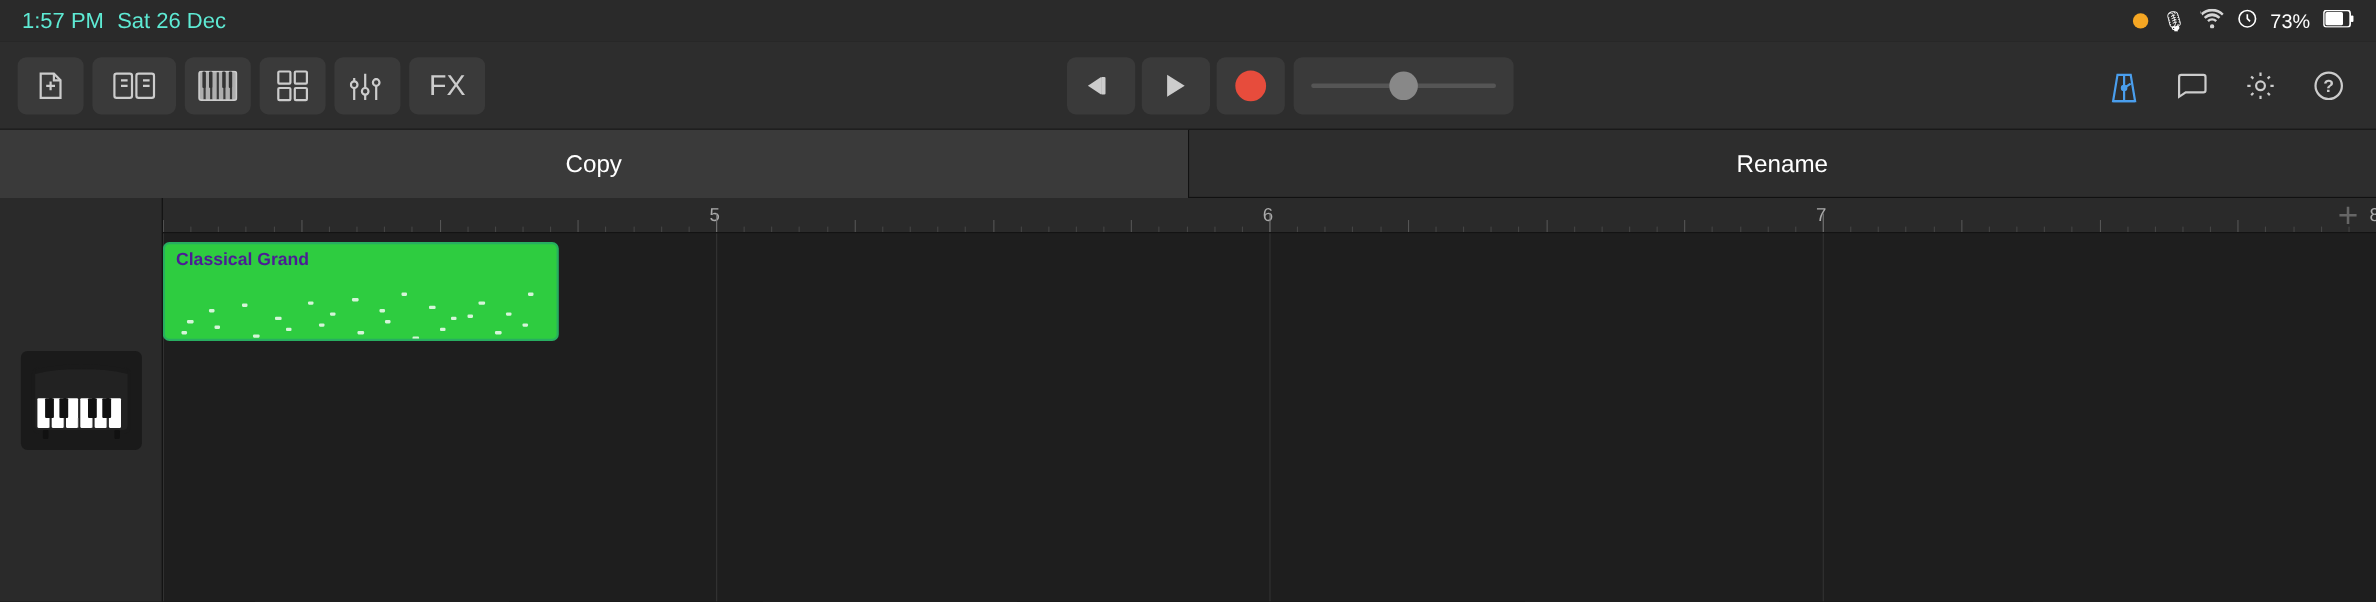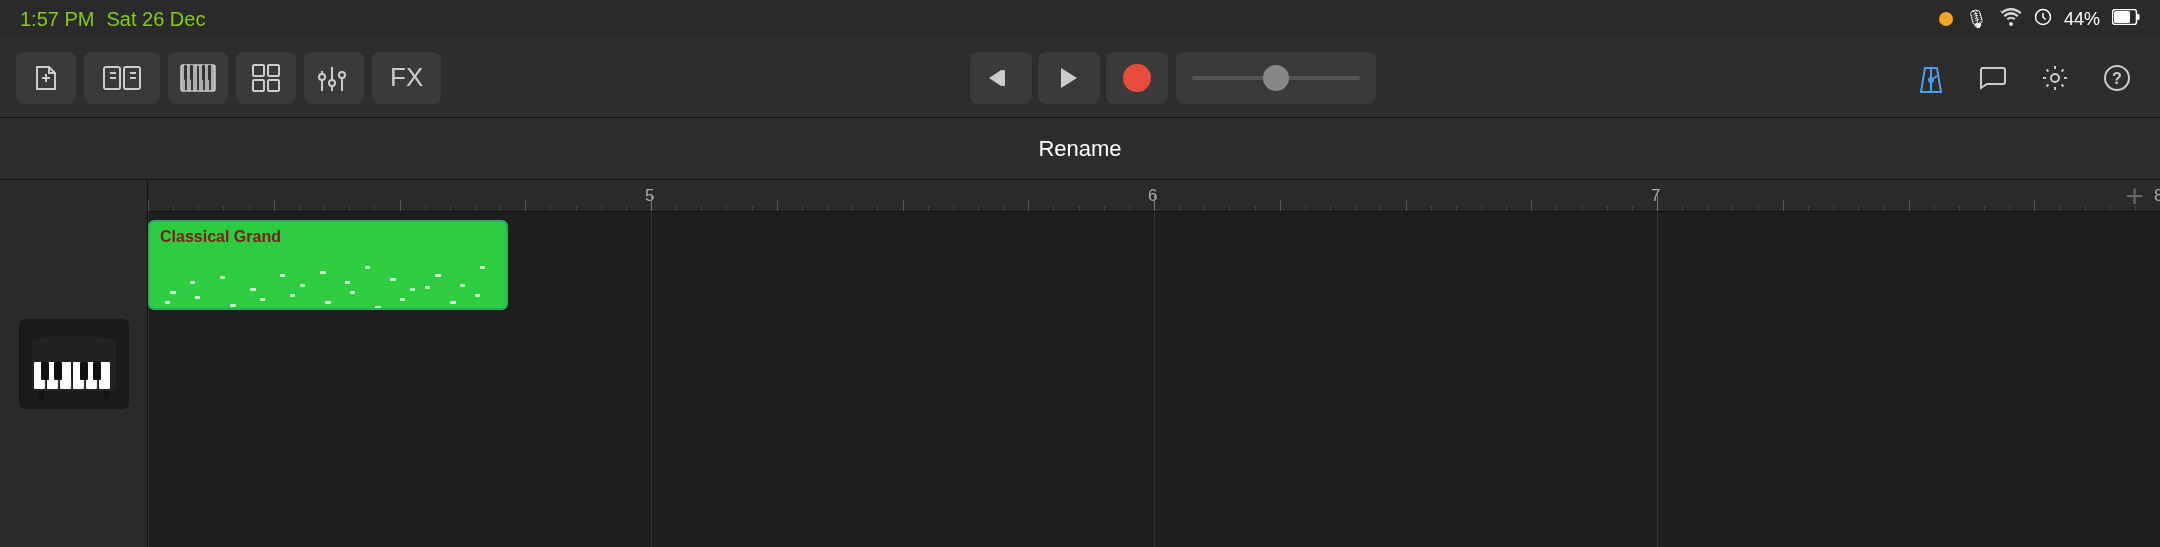--- a/index.html
+++ b/index.html
@@ -22,21 +22,21 @@
       height: 38px;
       padding: 0 20px;
     }
 
     .status-left {
       display: flex;
       align-items: center;
       gap: 12px;
       font-size: 20px;
       font-weight: 500;
-      color: #84cc16;
+      color: #5eead4;
     }
 
     .status-right {
       display: flex;
       align-items: center;
       gap: 12px;
       font-size: 18px;
       color: #ffffff;
     }
 
@@ -294,21 +294,21 @@
       height: 90px;
       background: #2ecc40;
       border-radius: 6px;
       border: 2px solid #27ae60;
       overflow: hidden;
       cursor: pointer;
     }
 
     .midi-region-title {
       font-size: 16px;
-      color: #7f1d1d;
+      color: #4c1d95;
       font-weight: 600;
       padding: 4px 8px;
       position: absolute;
       top: 2px;
       left: 2px;
     }
 
     .midi-notes-canvas {
       position: absolute;
       top: 24px;
@@ -385,21 +385,21 @@
       <svg width="22" height="18" viewBox="0 0 22 18" fill="#fff">
         <path d="M11 14a2 2 0 1 1 0 4 2 2 0 0 1 0-4zm-4.5-3.5a6.5 6.5 0 0 1 9 0l-1.5 1.5a4.5 4.5 0 0 0-6 0L6.5 10.5zm-3-3A11 11 0 0 1 11 4a11 11 0 0 1 7.5 3.5L17 9a9 9 0 0 0-12 0L3.5 7.5zm-3-3A15 15 0 0 1 11 0a15 15 0 0 1 10.5 4.5L20 6a13 13 0 0 0-18 0L0.5 1.5z" opacity="0.8"></path>
       </svg>
     </span>
     <span>
       <svg width="18" height="18" viewBox="0 0 18 18" fill="none" stroke="#fff" stroke-width="1.5">
         <circle cx="9" cy="9" r="7.5"></circle>
         <path d="M9 5v4l2.5 2.5"></path>
       </svg>
     </span>
-    <span>44%</span>
+    <span>73%</span>
     <span>
       <svg width="28" height="16" viewBox="0 0 28 16" fill="none">
         <rect x="0.5" y="0.5" width="24" height="15" rx="2.5" stroke="#fff" stroke-width="1.5"></rect>
         <rect x="2" y="2" width="16" height="12" rx="1.5" fill="#fff"></rect>
         <rect x="25" y="5" width="2.5" height="6" rx="1" fill="#fff"></rect>
       </svg>
     </span>
   </div>
 </div>
 
@@ -521,20 +521,23 @@
     <button class="toolbar-right-btn">
       <svg width="28" height="28" viewBox="0 0 28 28" fill="none" stroke="#ccc" stroke-width="2">
         <circle cx="14" cy="14" r="12"></circle>
         <text x="9" y="20" fill="#ccc" font-size="16" font-weight="bold" stroke="none">?</text>
       </svg>
     </button>
   </div>
 </div>
 
 <div id="context-menu">
+  <div class="context-menu-item active">
+    <span>Copy</span>
+  </div>
   <div class="context-menu-item">
     <span>Rename</span>
   </div>
 </div>
 
 <div id="main">
 
   <div class="track-header">
     <div class="piano-thumbnail">
 

